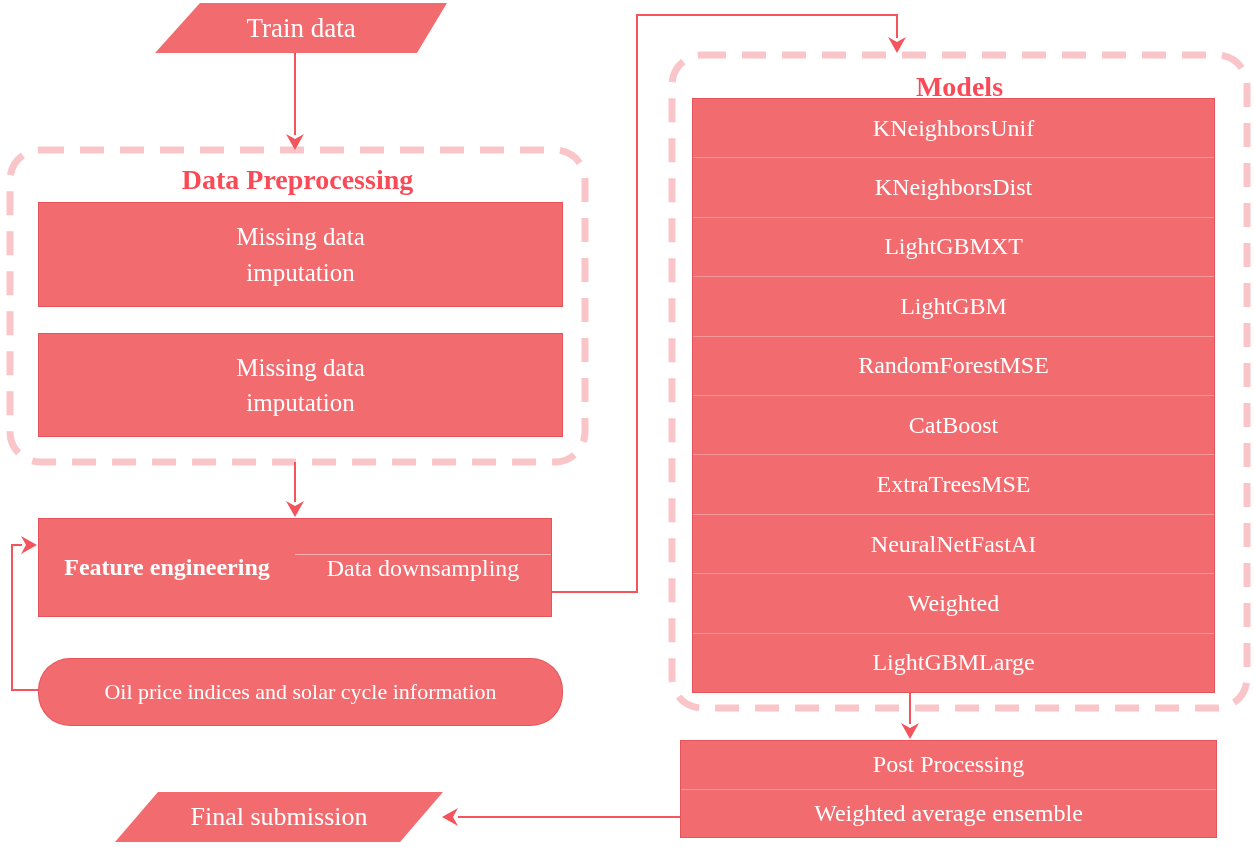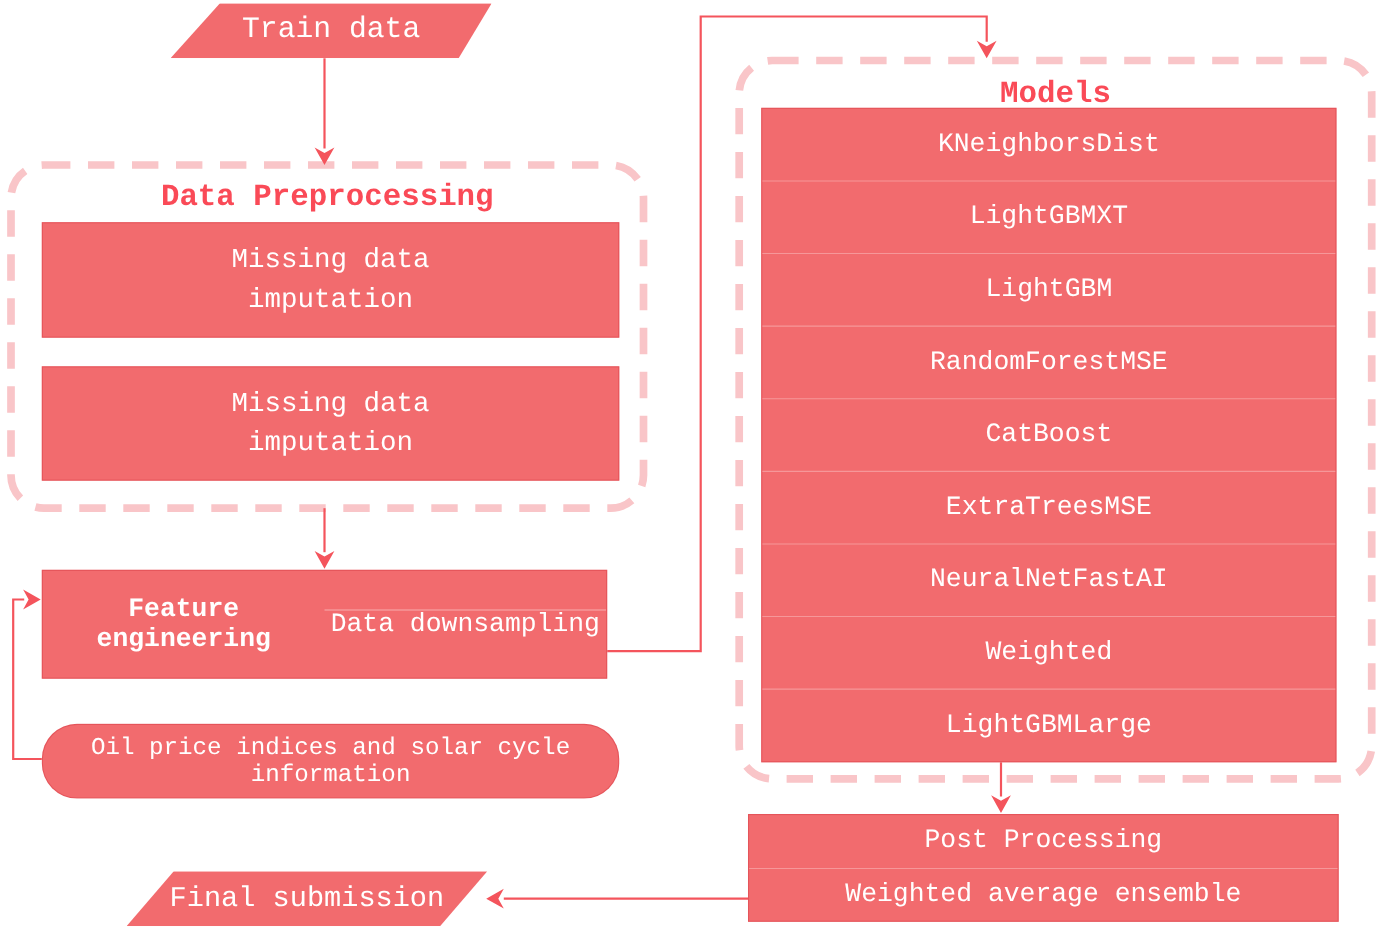--- a/index.html
+++ b/index.html
@@ -1,20 +1,20 @@
 <!DOCTYPE html>
 <html><head>
 <meta charset="utf-8">
 <style>
   html,body{margin:0;padding:0;background:#ffffff;}
   .canvas{
     position:relative;
     width:1255px;height:847px;
     background:#ffffff;
-    font-family:Liberation Mono, monospace;
+    font-family:Liberation Serif, serif;
     overflow:hidden;
   }
   .wires{position:absolute;left:0;top:0;width:1255px;height:847px;}
   .node{
     position:absolute;
     background:#F26B6E;
     color:#ffffff;
     display:flex;align-items:center;justify-content:center;
     text-align:center;
     box-sizing:border-box;
@@ -94,20 +94,21 @@
   <div class="node solid feature">
     <div class="row bold">Feature engineering</div>
     <div class="row">Data downsampling</div>
   </div>
 
   <div class="node solid oil">Oil price indices and solar cycle information</div>
 
   <div class="group-title models-title">Models</div>
 
   <div class="node solid models-list">
+    <div class="mrow">KNeighborsUnif</div>
     <div class="mrow">KNeighborsDist</div>
     <div class="mrow">LightGBMXT</div>
     <div class="mrow">LightGBM</div>
     <div class="mrow">RandomForestMSE</div>
     <div class="mrow">CatBoost</div>
     <div class="mrow">ExtraTreesMSE</div>
     <div class="mrow">NeuralNetFastAI</div>
     <div class="mrow">Weighted</div>
     <div class="mrow">LightGBMLarge</div>
   </div>

